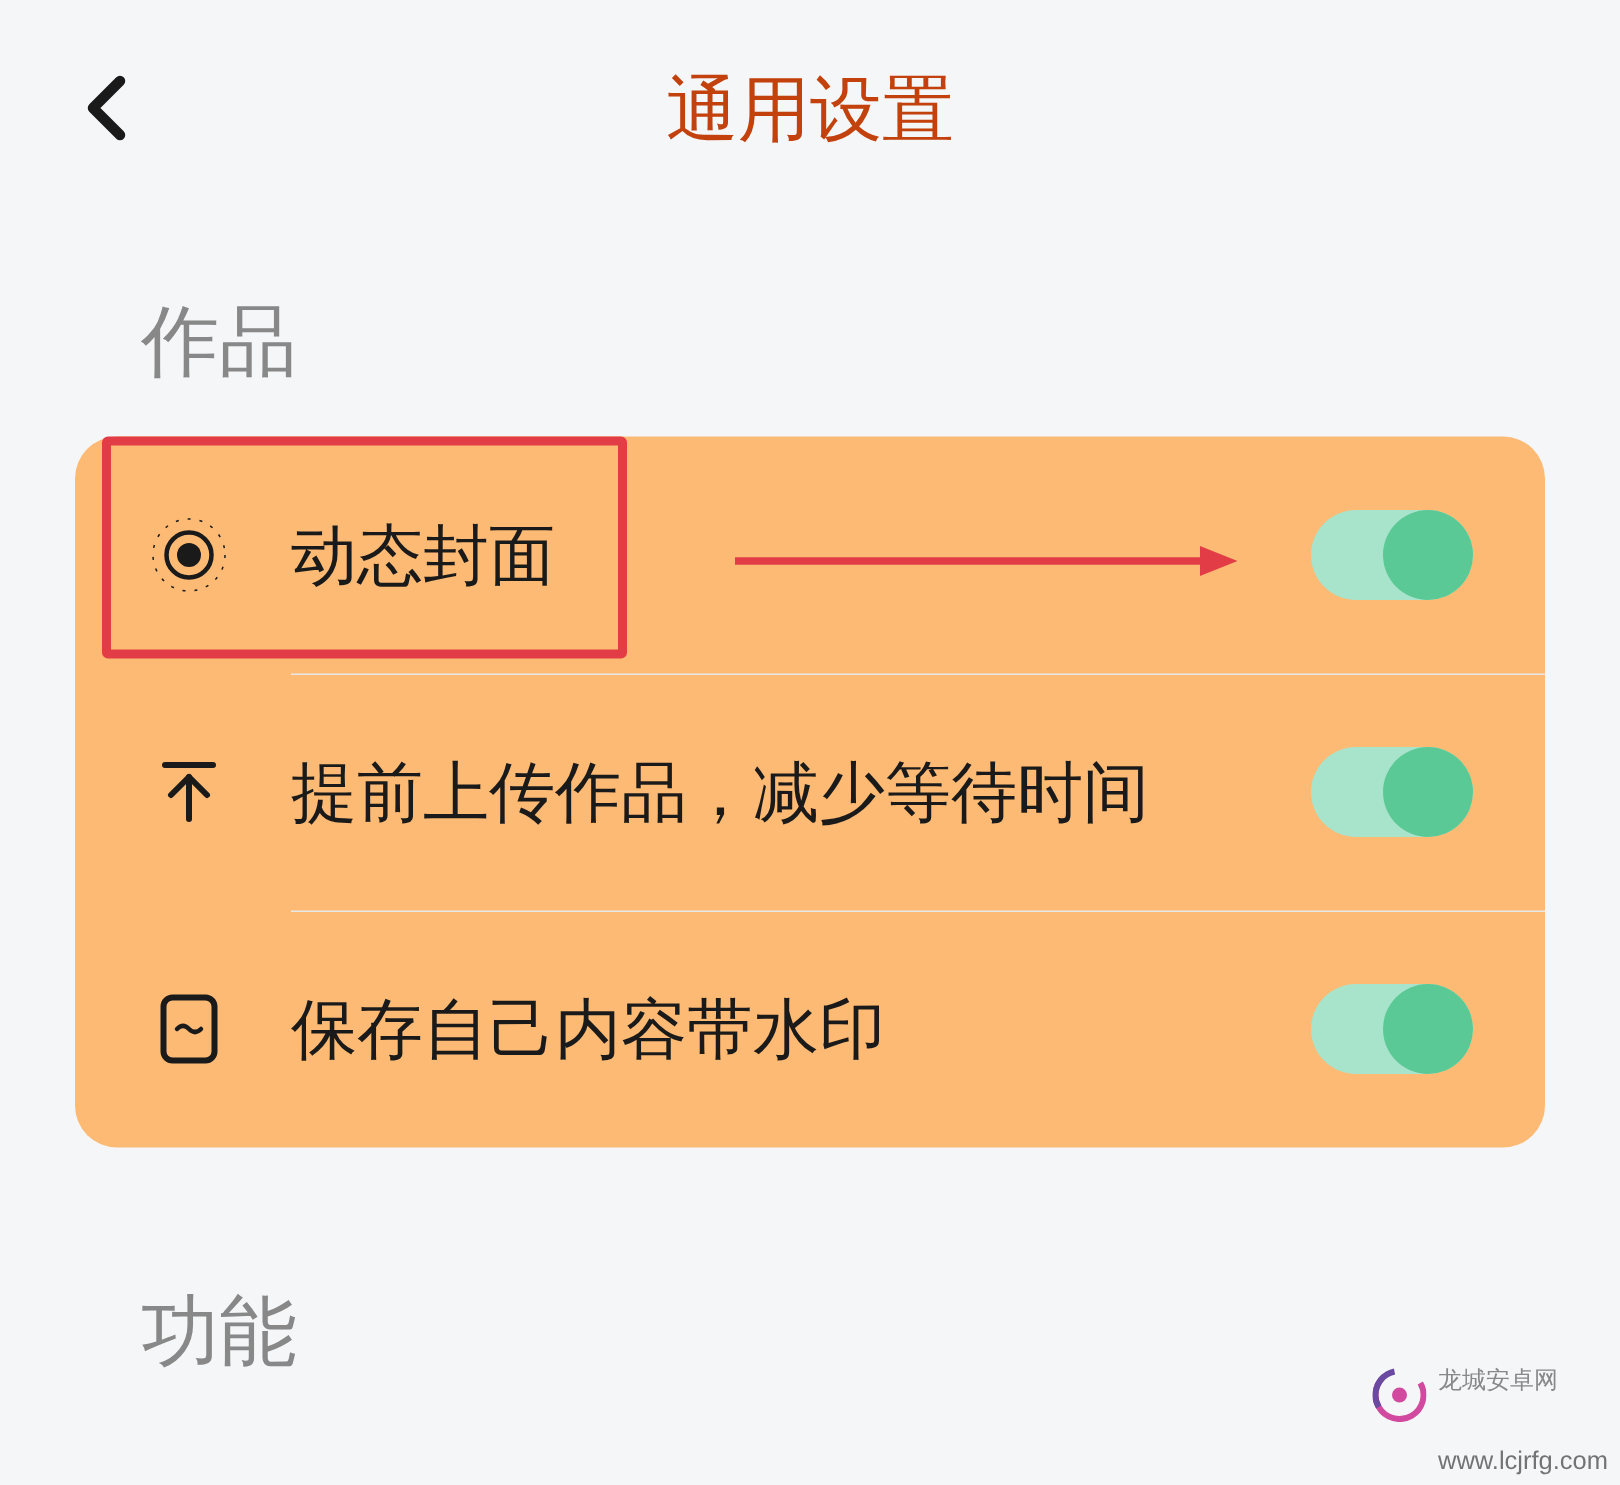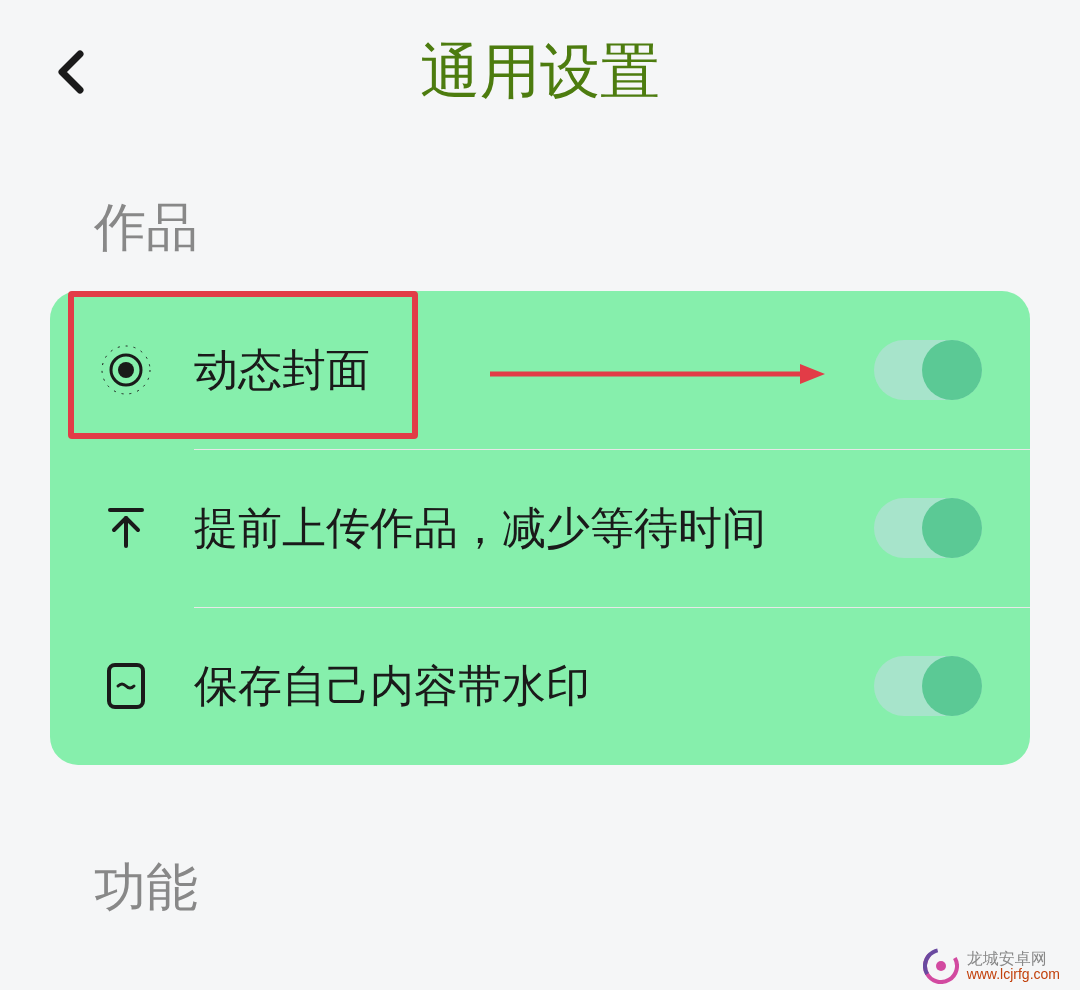--- a/index.html
+++ b/index.html
@@ -24,32 +24,32 @@
       left: 48px;
       top: 48px;
       width: 48px;
       height: 48px;
       display: flex;
       align-items: center;
       justify-content: center;
       cursor: pointer;
     }
     .page-title {
-      font-size: 60px;
+      font-size: 48px;
       font-weight: 500;
-      color: #4d7c0f;
+      color: #c2410c;
     }
     .section-header {
       font-size: 52px;
       color: #888;
       padding: 48px 0 28px 94px;
       font-weight: 400;
     }
     .card {
-      background: #86efac;
+      background: #fdba74;
       border-radius: 28px;
       margin: 0 50px;
       overflow: visible;
       position: relative;
     }
     .row {
       display: flex;
       align-items: center;
       height: 158px;
       padding: 0 48px;
@@ -116,43 +116,43 @@
     .arrow-annotation {
       position: absolute;
       left: 440px;
       top: 73px;
       width: 335px;
       height: 20px;
       pointer-events: none;
     }
     .watermark {
       position: absolute;
-      right: 20px;
+      right: 8px;
       bottom: 6px;
       display: flex;
-      align-items: center;
       gap: 8px;
     }
     .watermark-logo {
       width: 36px;
       height: 36px;
     }
     .watermark-text {
       display: flex;
       flex-direction: column;
       line-height: 1.1;
     }
     .watermark-title {
       font-size: 16px;
       color: #888;
       font-weight: 500;
     }
     .watermark-url {
-      font-size: 14px;
-      color: #c2410c;
+      font-size: 17px;
+      color: #737373;
+      margin-top: 36px;
     }
   </style>
 </head>
 <body>
 
 <div class="header">
   <div class="back-btn">
     <svg width="36" height="44" viewBox="0 0 36 44">
       <polyline points="26,4 8,22 26,40" fill="none" stroke="#1a1a1a" stroke-width="7" stroke-linecap="round" stroke-linejoin="round"></polyline>
     </svg>

